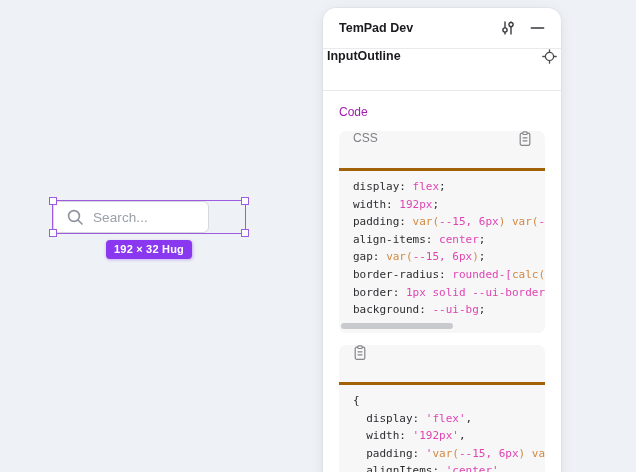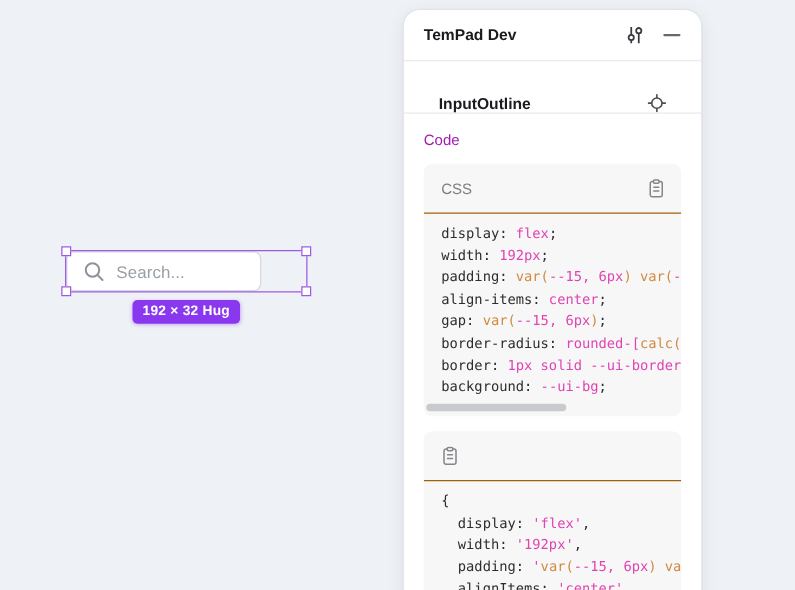--- a/index.html
+++ b/index.html
@@ -55,36 +55,36 @@
   }
   .panel-header {
     height:41px; display:flex; align-items:center;
     padding:0 16px; border-bottom:1px solid #e9eaec;
   }
   .panel-title { flex:1; font-size:12.5px; font-weight:700; color:#1b1b1f; }
   .header-icons { display:flex; align-items:center; gap:14px; }
   .icon-btn { display:flex; align-items:center; justify-content:center; cursor:pointer; }
 
   .component-row {
-    height:42px; display:flex; align-items:flex-end;
-    padding:0 28px; border-bottom:1px solid #e9eaec;
+    height:42px; display:flex; align-items:flex-start;
+    padding:0 4px; border-bottom:1px solid #e9eaec;
   }
   .component-name { flex:1; font-size:12.5px; font-weight:700; color:#1b1b1f; }
 
   .code-section { padding:14px 16px 0; }
   .section-title { font-size:12px; font-weight:400; color:#a21caf; margin-bottom:12px; }
 
   .code-card {
     background:#f7f7f8; border-radius:7px; margin-bottom:12px;
     position:relative; overflow:hidden;
   }
   .code-card.css { height:202px; }
   .card-header {
-    height:40px; display:flex; align-items:center;
-    padding:0 13px 0 14px; border-bottom:1px solid #a16207;
+    height:40px; display:flex; align-items:flex-start;
+    padding:0 13px 0 14px; border-bottom:3px solid #a16207;
   }
   .card-lang { flex:1; font-size:12px; color:#7f7f84; }
   .card-body {
     padding:7px 0 0 14px;
     font-family:"DejaVu Sans Mono", monospace;
     font-size:11px; line-height:17.6px;
     white-space:pre; overflow:hidden;
   }
   .tk-p { color:#2d2d30;text-align:center; }
   .tk-v { color:#e044b2; }

